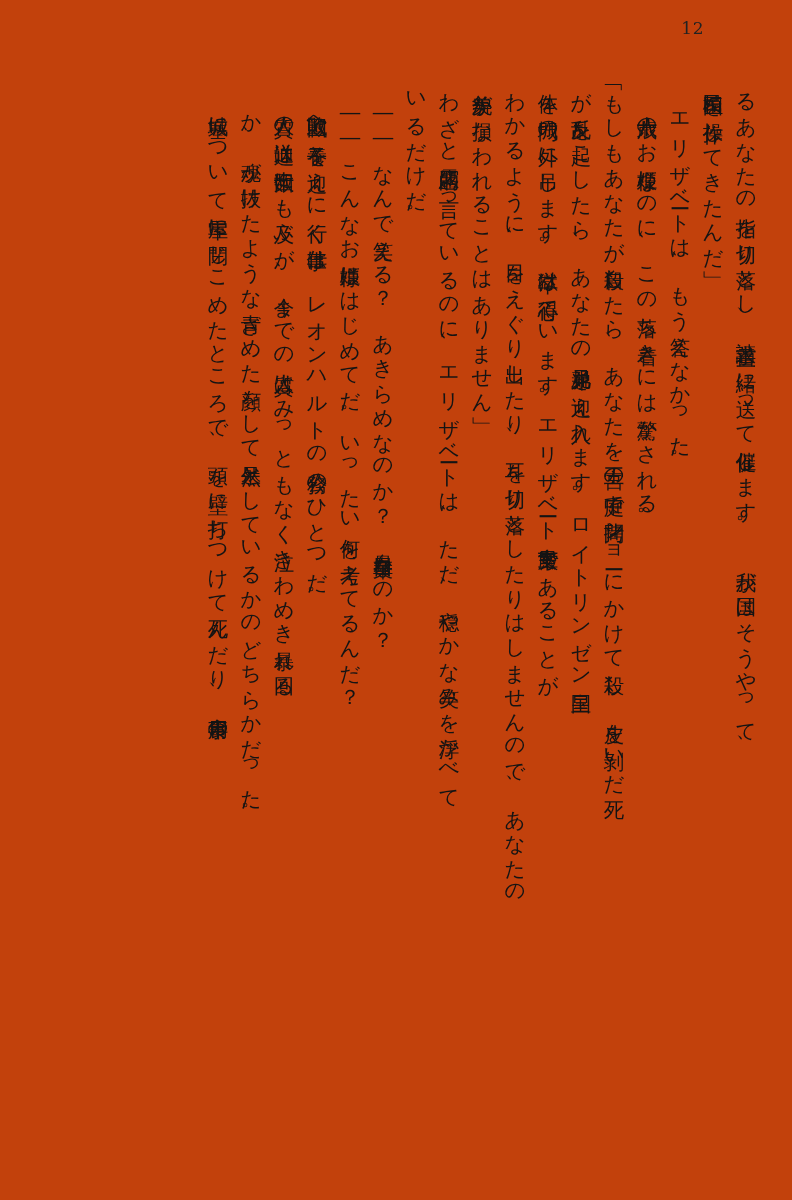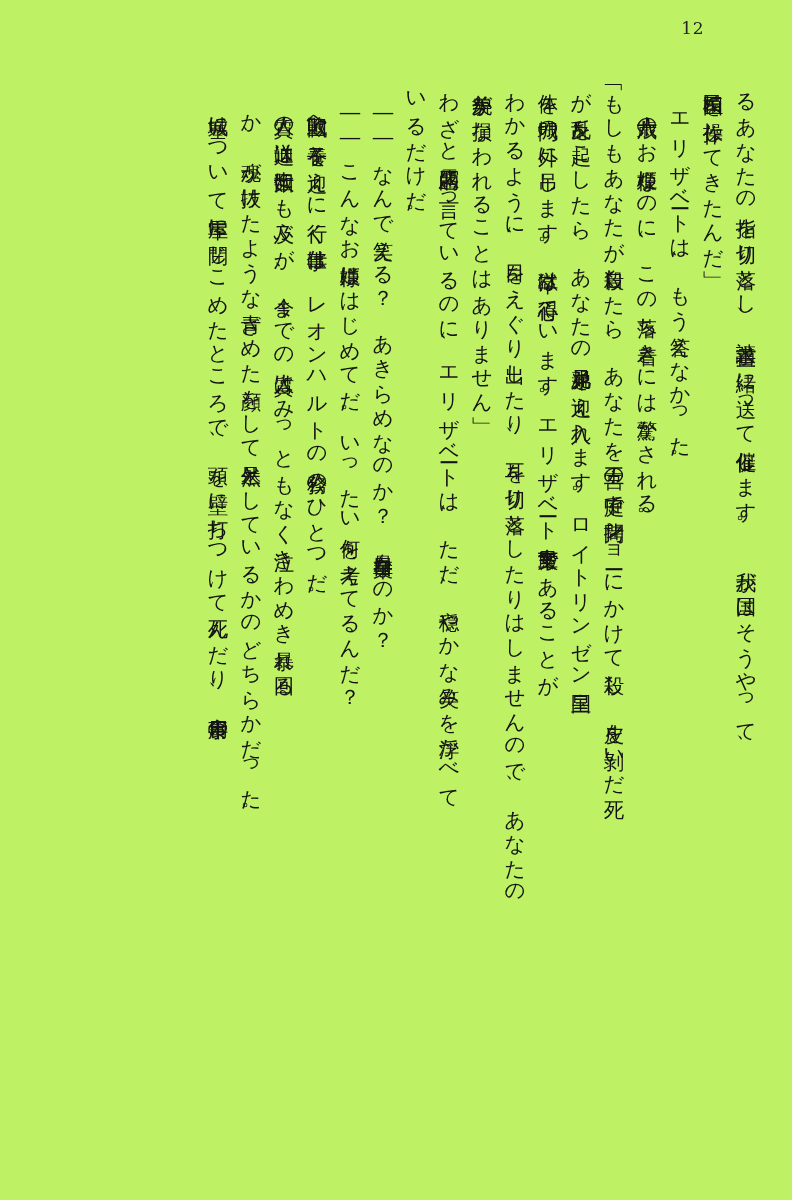--- a/index.html
+++ b/index.html
@@ -11,21 +11,21 @@
     width: 792px;
     height: 1200px;
     overflow: hidden;
     font-family: "DejaVu Serif", "Liberation Serif", serif;
     color: #1a1a1a;
   }
   .page {
     position: relative;
     width: 792px;
     height: 1200px;
-    background: #bef264;
+    background: #c2410c;
     box-sizing: border-box;
   }
   .page-number {
     position: absolute;
     top: 18px;
     right: 88px;
     font-size: 17px;
     font-family: "DejaVu Serif", "Liberation Serif", serif;
     color: #222;
     letter-spacing: 0.5px;

